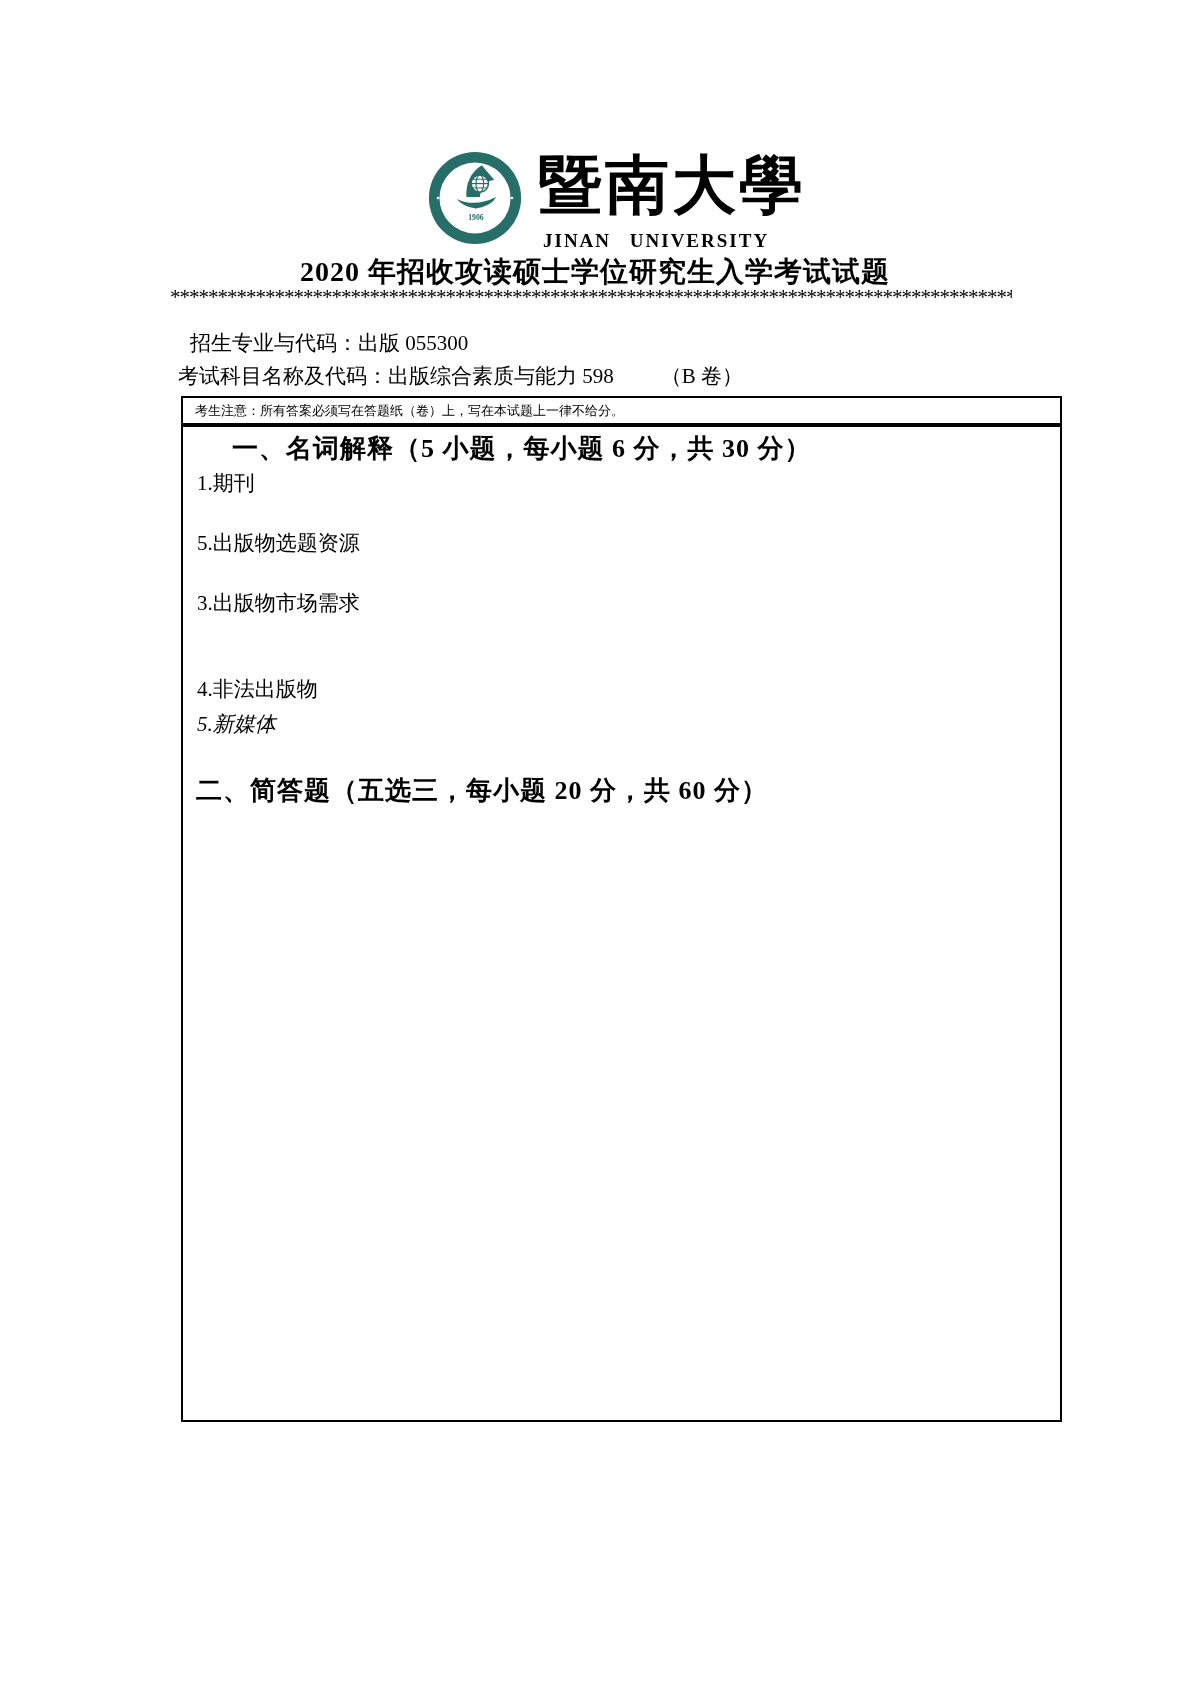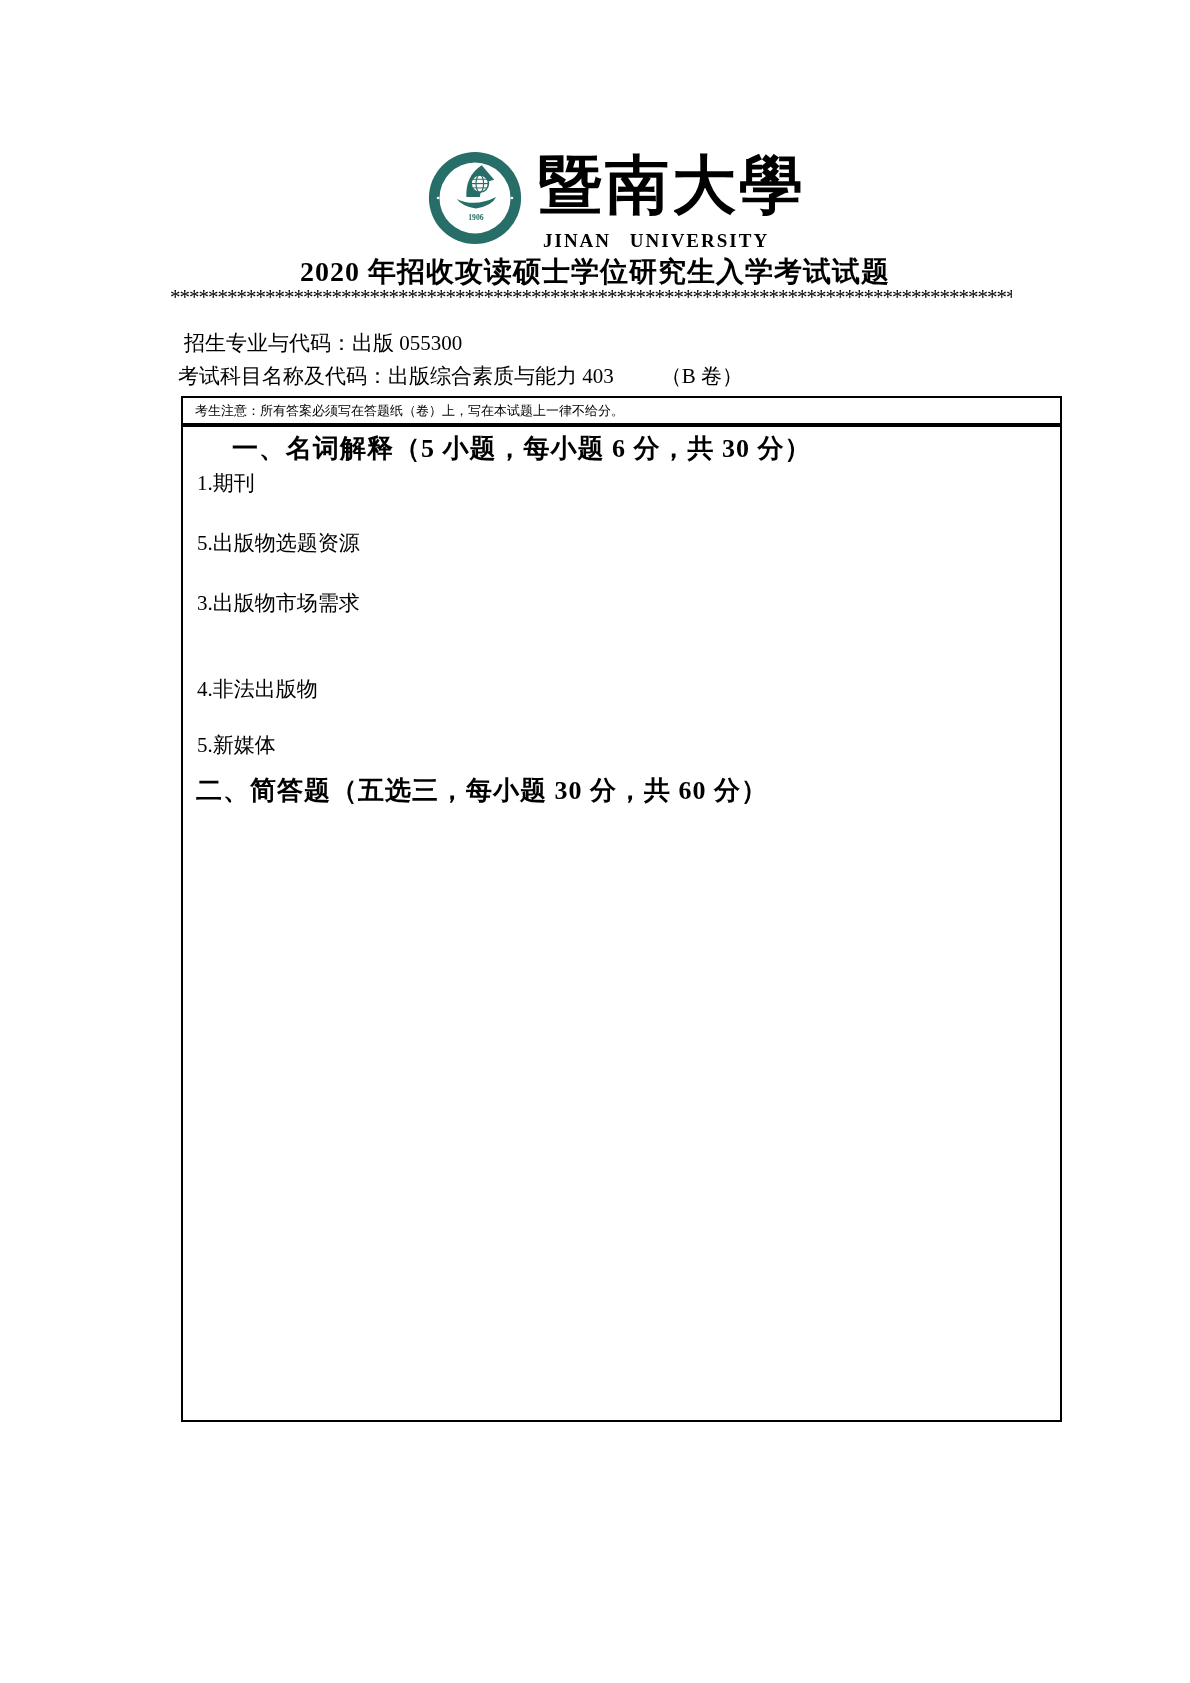--- a/index.html
+++ b/index.html
@@ -59,21 +59,21 @@
     top: 285px;
     width: 842px;
     height: 26px;
     font-size: 21px;
     letter-spacing: -1px;
     white-space: nowrap;
     overflow: hidden;
   }
   .meta-line-1 {
     position: absolute;
-    left: 184px;
+    left: 190px;
     top: 329px;
     font-size: 21px;
     white-space: nowrap;
   }
   .meta-line-2 {
     position: absolute;
     left: 178px;
     top: 362px;
     font-size: 21px;
     white-space: nowrap;
@@ -117,21 +117,21 @@
     position: absolute;
     left: 14px;
     font-size: 21px;
     white-space: nowrap;
   }
   .h1-pos { top: 4px; margin-left: 36px; }
   .i1-pos { top: 42px; }
   .i2-pos { top: 102px; }
   .i3-pos { top: 162px; }
   .i4-pos { top: 224px; margin-top: 24px; }
-  .i5-pos { top: 304px; }
+  .i5-pos { top: 283px; font-style: italic; }
   .h2-pos { top: 346px; }
 </style>
 </head>
 <body>
 
 <div class="page">
 
   <svg class="seal" viewBox="0 0 100 100">
     <defs>
       <path id="arcTop" d="M 13,56 A 38,38 0 0 1 87,56"></path>
@@ -162,30 +162,30 @@
 
   <div class="calligraphy">暨南大學</div>
   <div class="univ-en">JINAN UNIVERSITY</div>
 
   <div class="exam-title">2020 年招收攻读硕士学位研究生入学考试试题</div>
 
   <div class="stars">******************************************************************************************</div>
 
   <div class="meta-line-1">招生专业与代码：出版  055300</div>
   <div class="meta-line-2">
-    <span>考试科目名称及代码：出版综合素质与能力  403</span><span class="paper-version">（B 卷）</span>
+    <span>考试科目名称及代码：出版综合素质与能力  598</span><span class="paper-version">（B 卷）</span>
   </div>
 
   <div class="notice-box">
     <div class="notice-text">考生注意：所有答案必须写在答题纸（卷）上，写在本试题上一律不给分。</div>
   </div>
 
   <div class="question-area">
     <div class="section-heading h1-pos">一、名词解释（5 小题，每小题 6 分，共 30 分）</div>
     <div class="q-item i1-pos">1.期刊</div>
     <div class="q-item i2-pos">5.出版物选题资源</div>
     <div class="q-item i3-pos">3.出版物市场需求</div>
     <div class="q-item i4-pos">4.非法出版物</div>
     <div class="q-item i5-pos">5.新媒体</div>
-    <div class="section-heading h2-pos">二、简答题（五选三，每小题 30 分，共 60 分）</div>
+    <div class="section-heading h2-pos">二、简答题（五选三，每小题 20 分，共 60 分）</div>
   </div>
 
 </div>
 
 </body></html>

